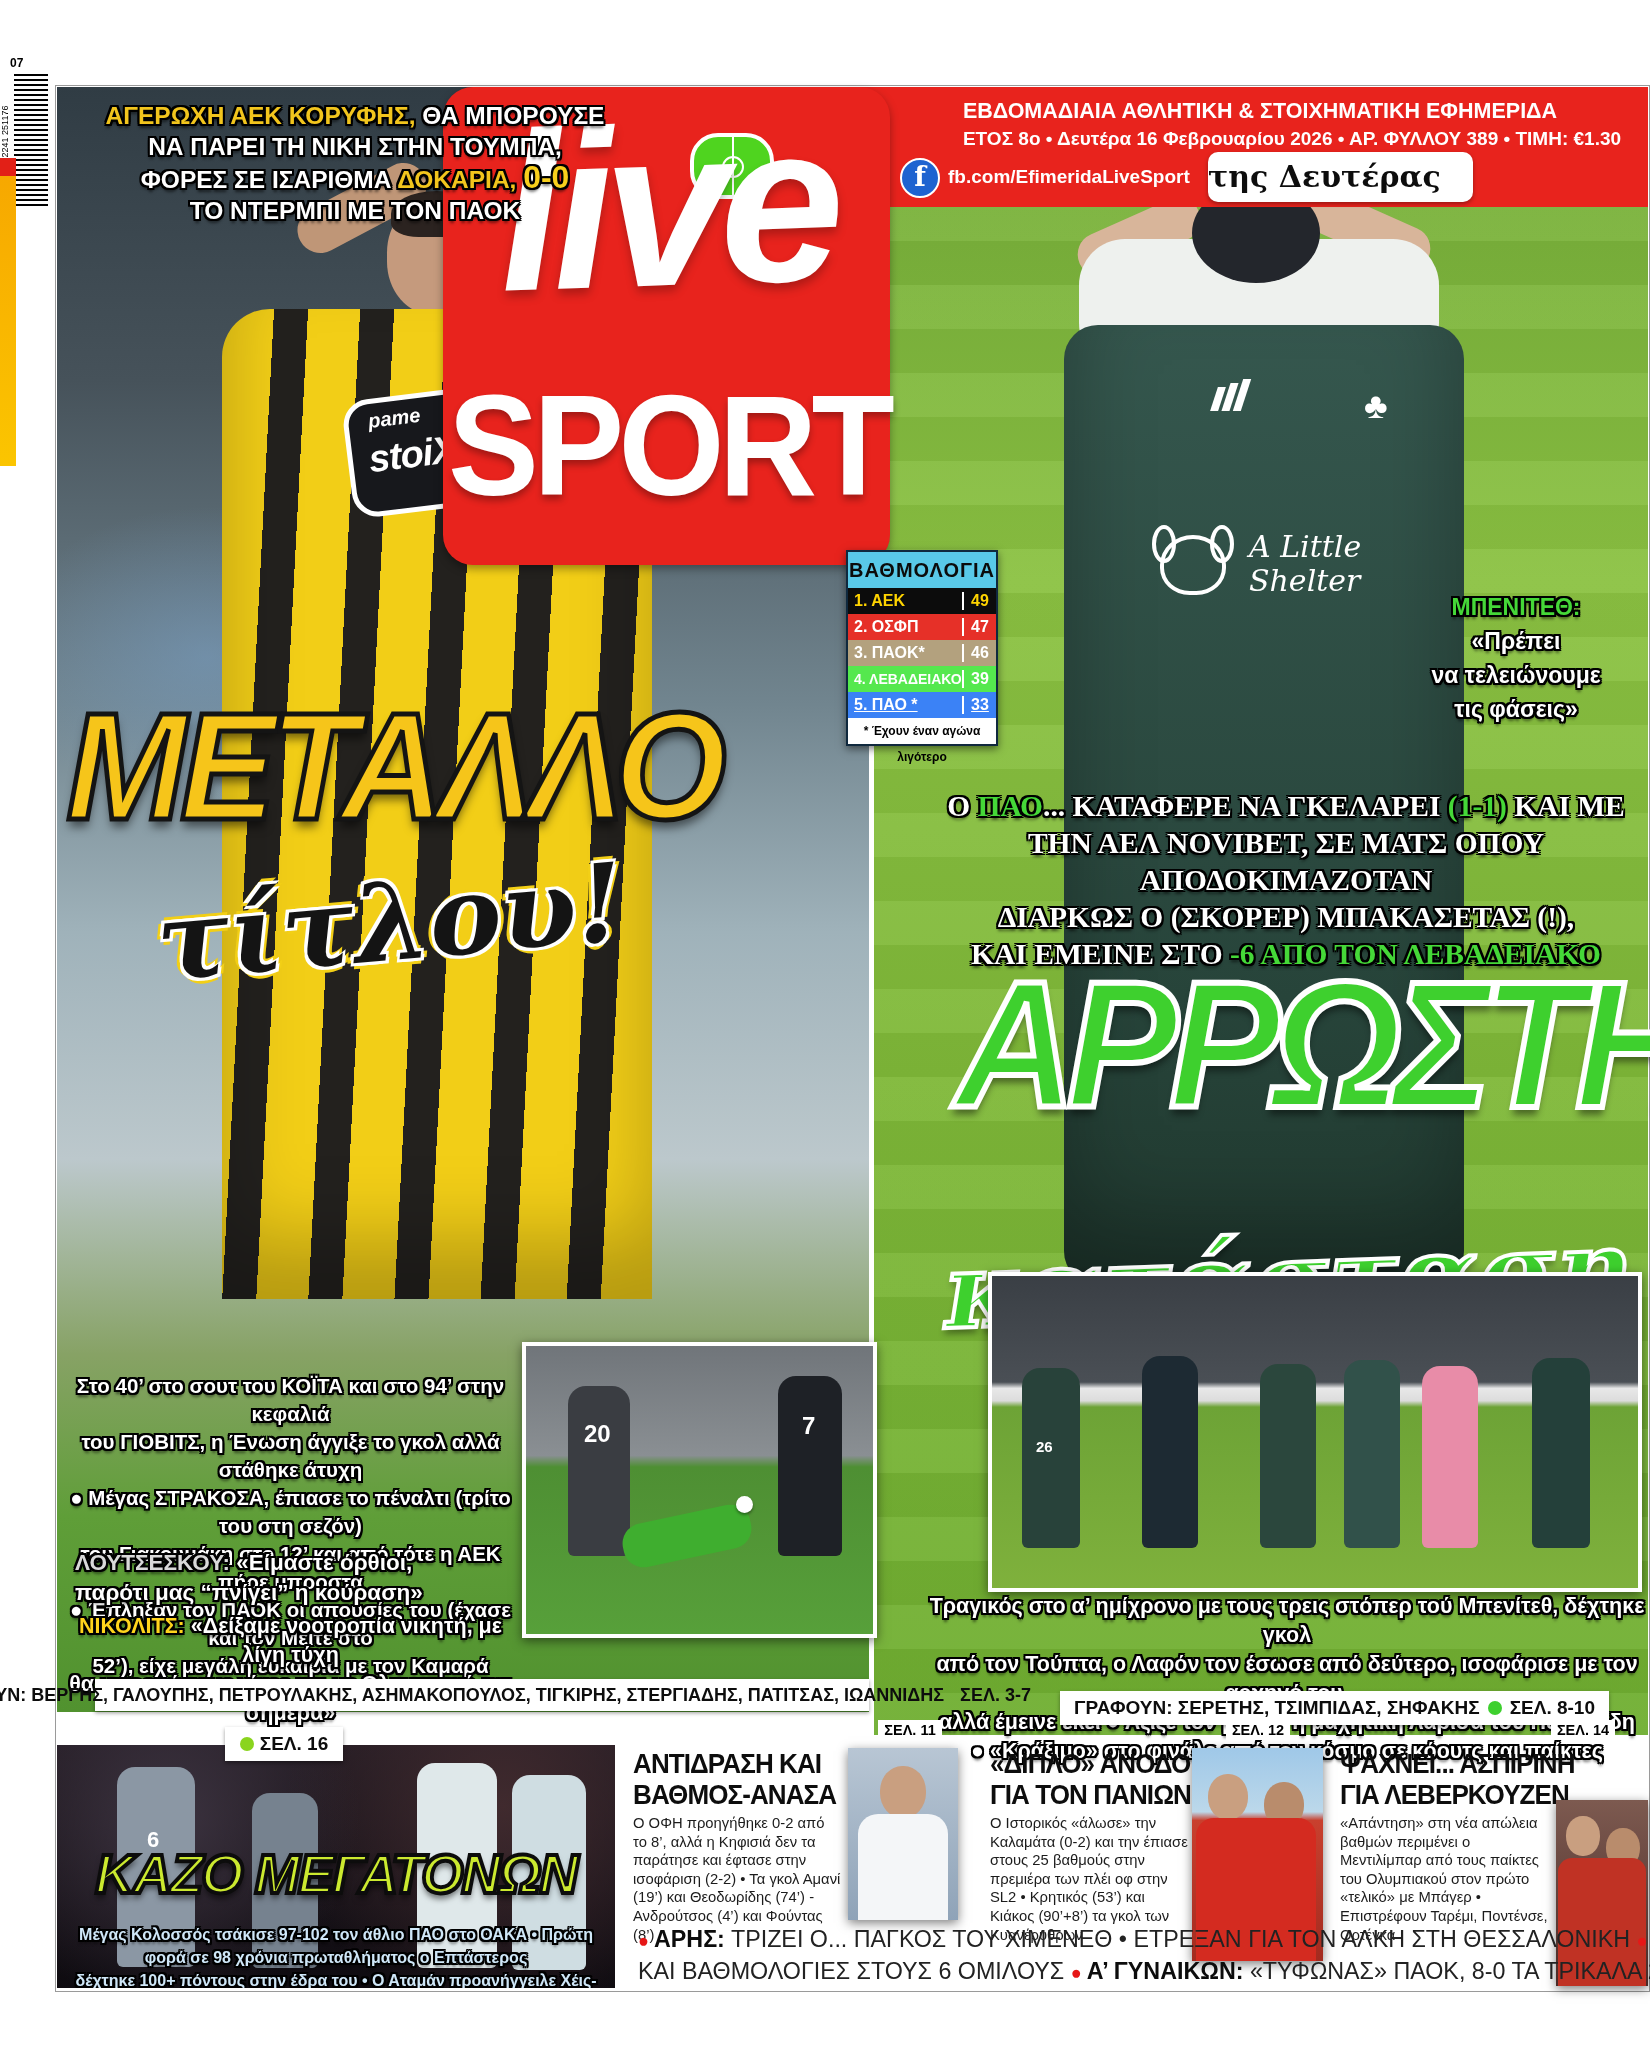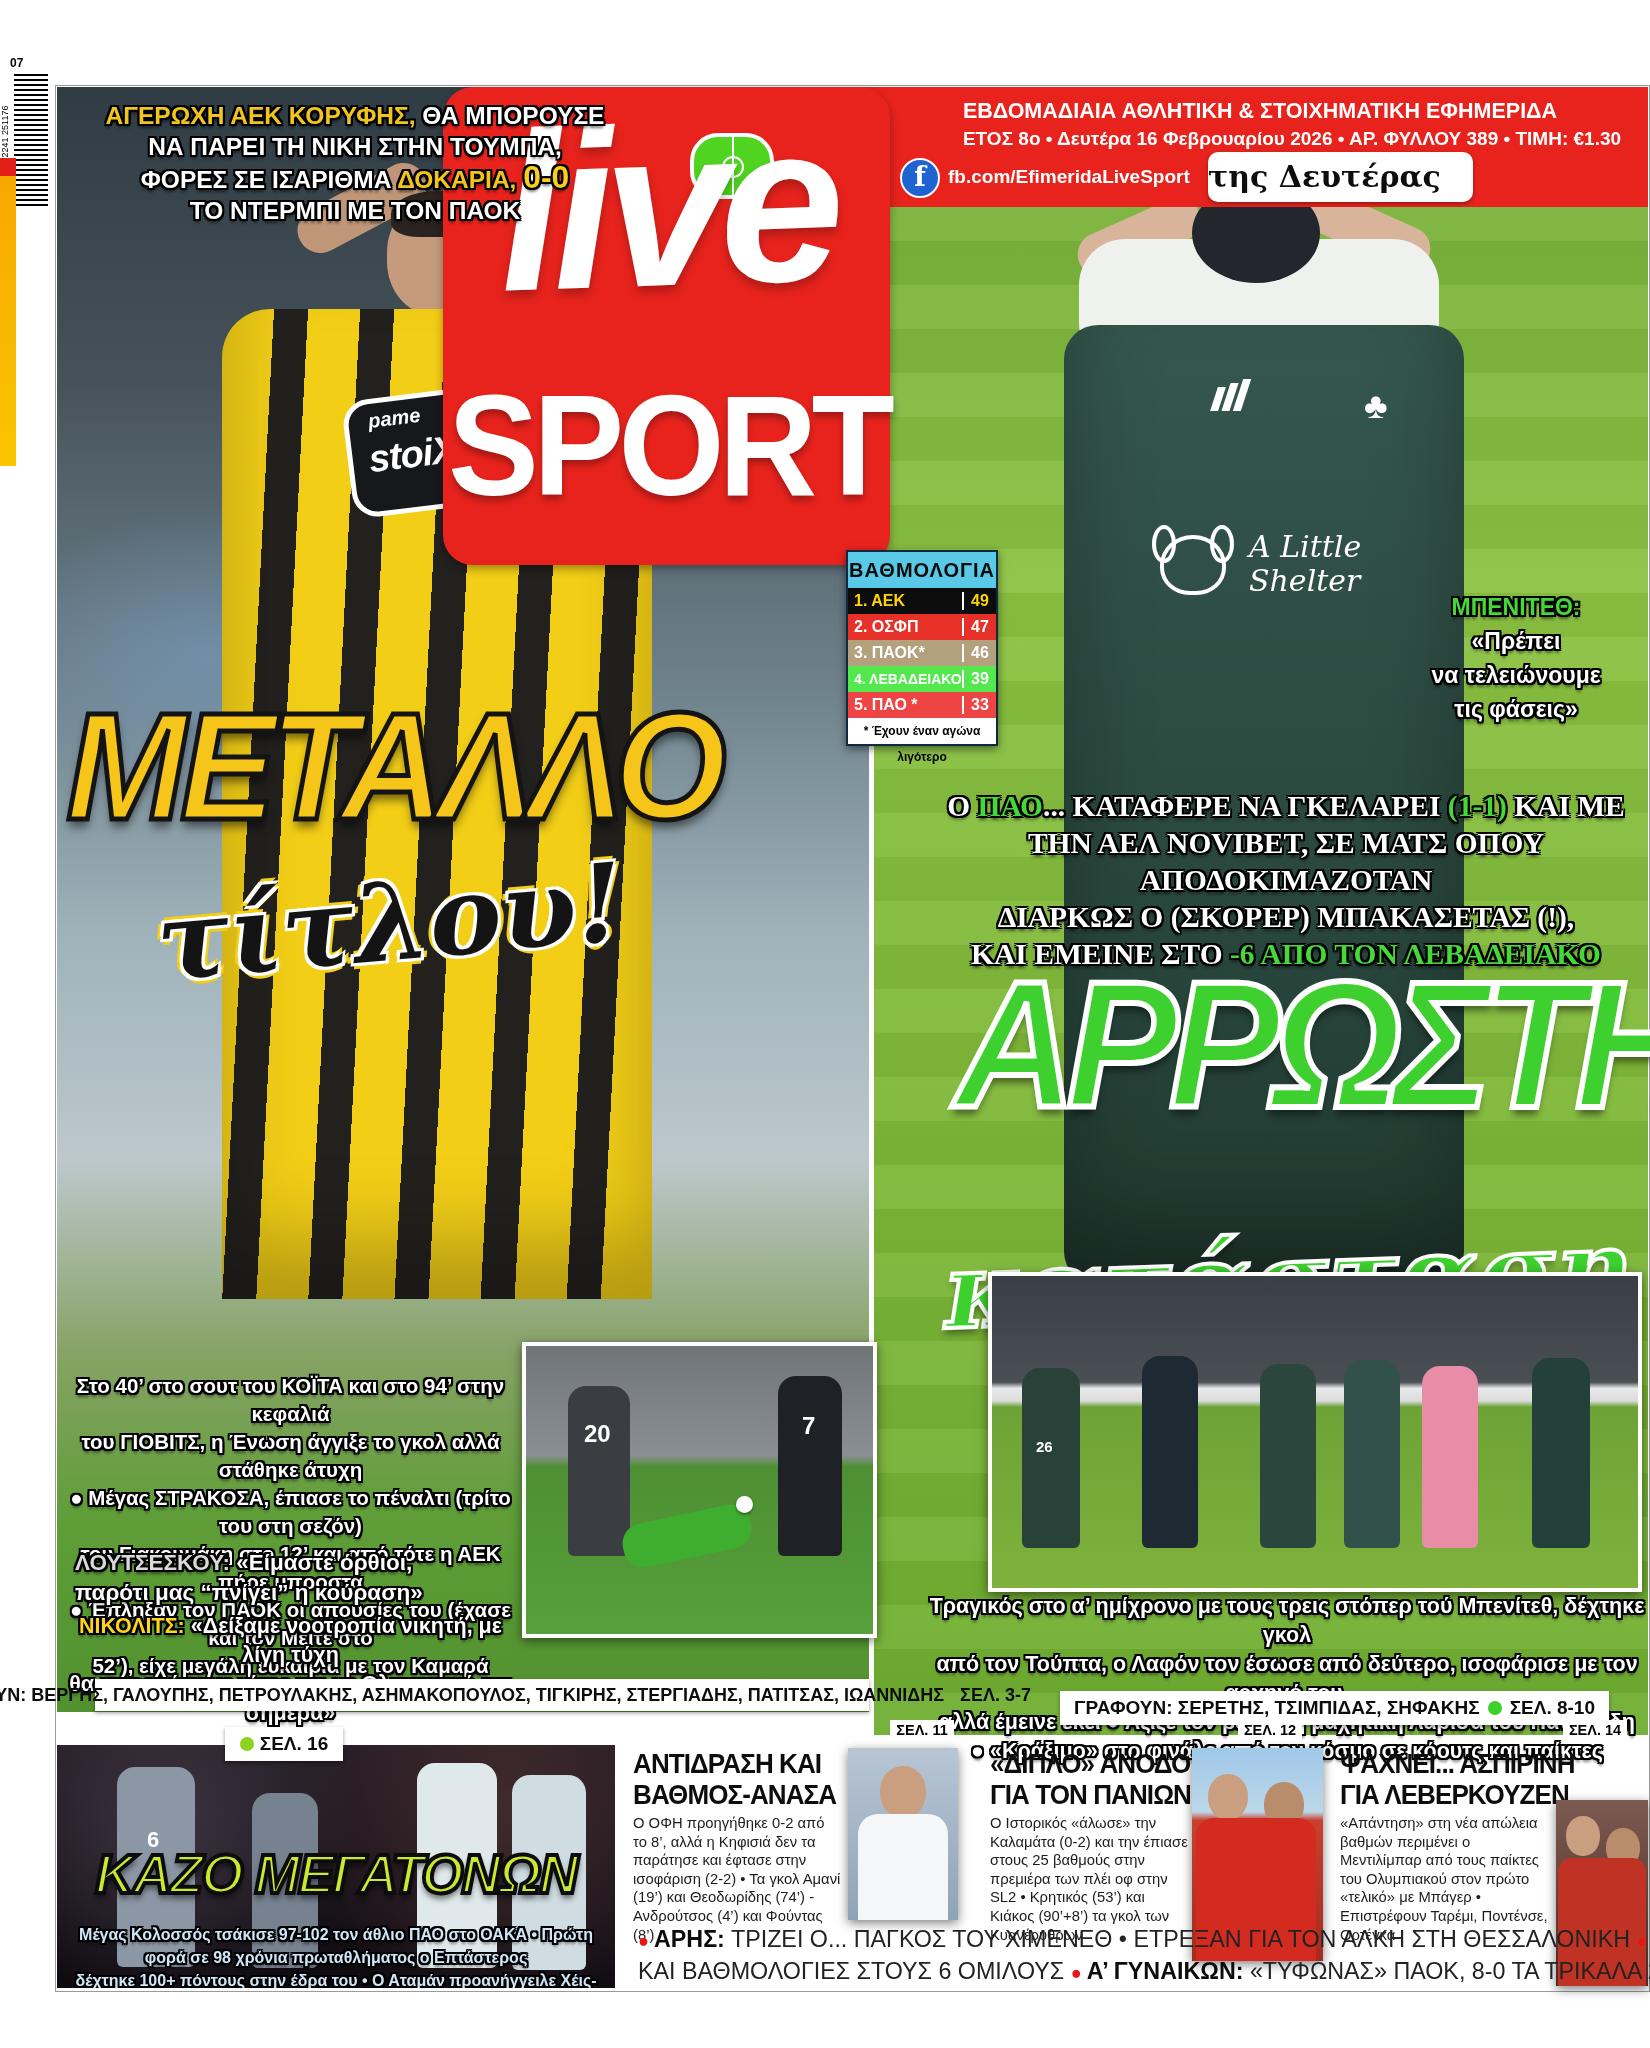--- a/index.html
+++ b/index.html
@@ -29,21 +29,21 @@
   .st-head{height:36px;line-height:36px;background:#59c9e8;color:#0b0b0b;font-weight:800;font-size:20px;text-align:center;letter-spacing:1px;}
   .st-row{height:26px;display:flex;align-items:center;font-weight:bold;font-size:16px;}
   .st-team{flex:1;padding-left:6px;white-space:nowrap;overflow:hidden;}
   .st-pts{width:32px;text-align:center;border-left:2px solid #fff;}
   .st-foot{height:26px;line-height:26px;background:#fff;color:#000;font-size:12px;font-weight:bold;text-align:center;}
   
   .credit-bar{background:#fff;display:flex;align-items:center;justify-content:center;gap:8px;
               font-weight:800;font-size:18px;color:#0d0d0d;box-shadow:0 2px 4px rgba(0,0,0,.4);white-space:nowrap;}
   .dot{display:inline-block;width:14px;height:14px;border-radius:50%;}
   
-  .col-bar{height:20px;display:flex;align-items:flex-start;}
+  .col-bar{height:20px;display:flex;align-items:flex-start;gap:12px;}
   .col-bar-fill{flex:1;}
   .col-bar-label{width:64px;background:#fff;color:#000;font-weight:800;font-size:14.5px;text-align:center;line-height:20px;}
   .col-bar-sq{width:18px;margin-left:3px;}
   .col-title{font-weight:800;font-size:28px;line-height:31px;color:#0d0d0d;letter-spacing:-1px;transform:scaleX(.93);transform-origin:left;white-space:nowrap;}
   .col-body{font-size:14.8px;line-height:18.6px;color:#1c1c1c;}
   .photo-frame{border:4px solid #fff;box-shadow:0 3px 10px rgba(0,0,0,.5);overflow:hidden;}
   .figure{position:absolute;border-radius:18px 18px 6px 6px;}
 </style>
 </head>
 <body>
@@ -154,21 +154,21 @@
         <span class="st-pts">47</span>
       </div>
     <div class="st-row" style="background-color: rgb(179, 161, 126); color: rgb(255, 255, 255);">
       <span class="st-team">3. ΠΑΟΚ*</span>
         <span class="st-pts">46</span>
       </div>
     <div class="st-row" style="background-color: rgb(85, 232, 78); color: rgb(255, 255, 255);">
       <span class="st-team" style="font-size:14px;">4. ΛΕΒΑΔΕΙΑΚΟΣ</span>
         <span class="st-pts">39</span>
       </div>
-    <div class="st-row" style="background-color: #ef4444; color: rgb(255, 255, 255);">
+    <div class="st-row" style="background-color: #3b82f6; color: rgb(255, 255, 255); text-decoration: underline;">
       <span class="st-team">5. ΠΑΟ *</span>
         <span class="st-pts">33</span>
       </div>
     <div class="st-foot">* Έχουν έναν αγώνα λιγότερο</div>
   </div>
 
   <div class="abs ol" style="left:1392px;top:590px;width:248px;text-align:center;font-weight:bold;font-size:23px;line-height:34px;">
       <div class="tline"><span class="seg-g">ΜΠΕΝΙΤΕΘ:</span></div>
       <div class="tline"><span class="seg-w">«Πρέπει</span></div>
       <div class="tline"><span class="seg-w">να τελειώνουμε</span></div>

